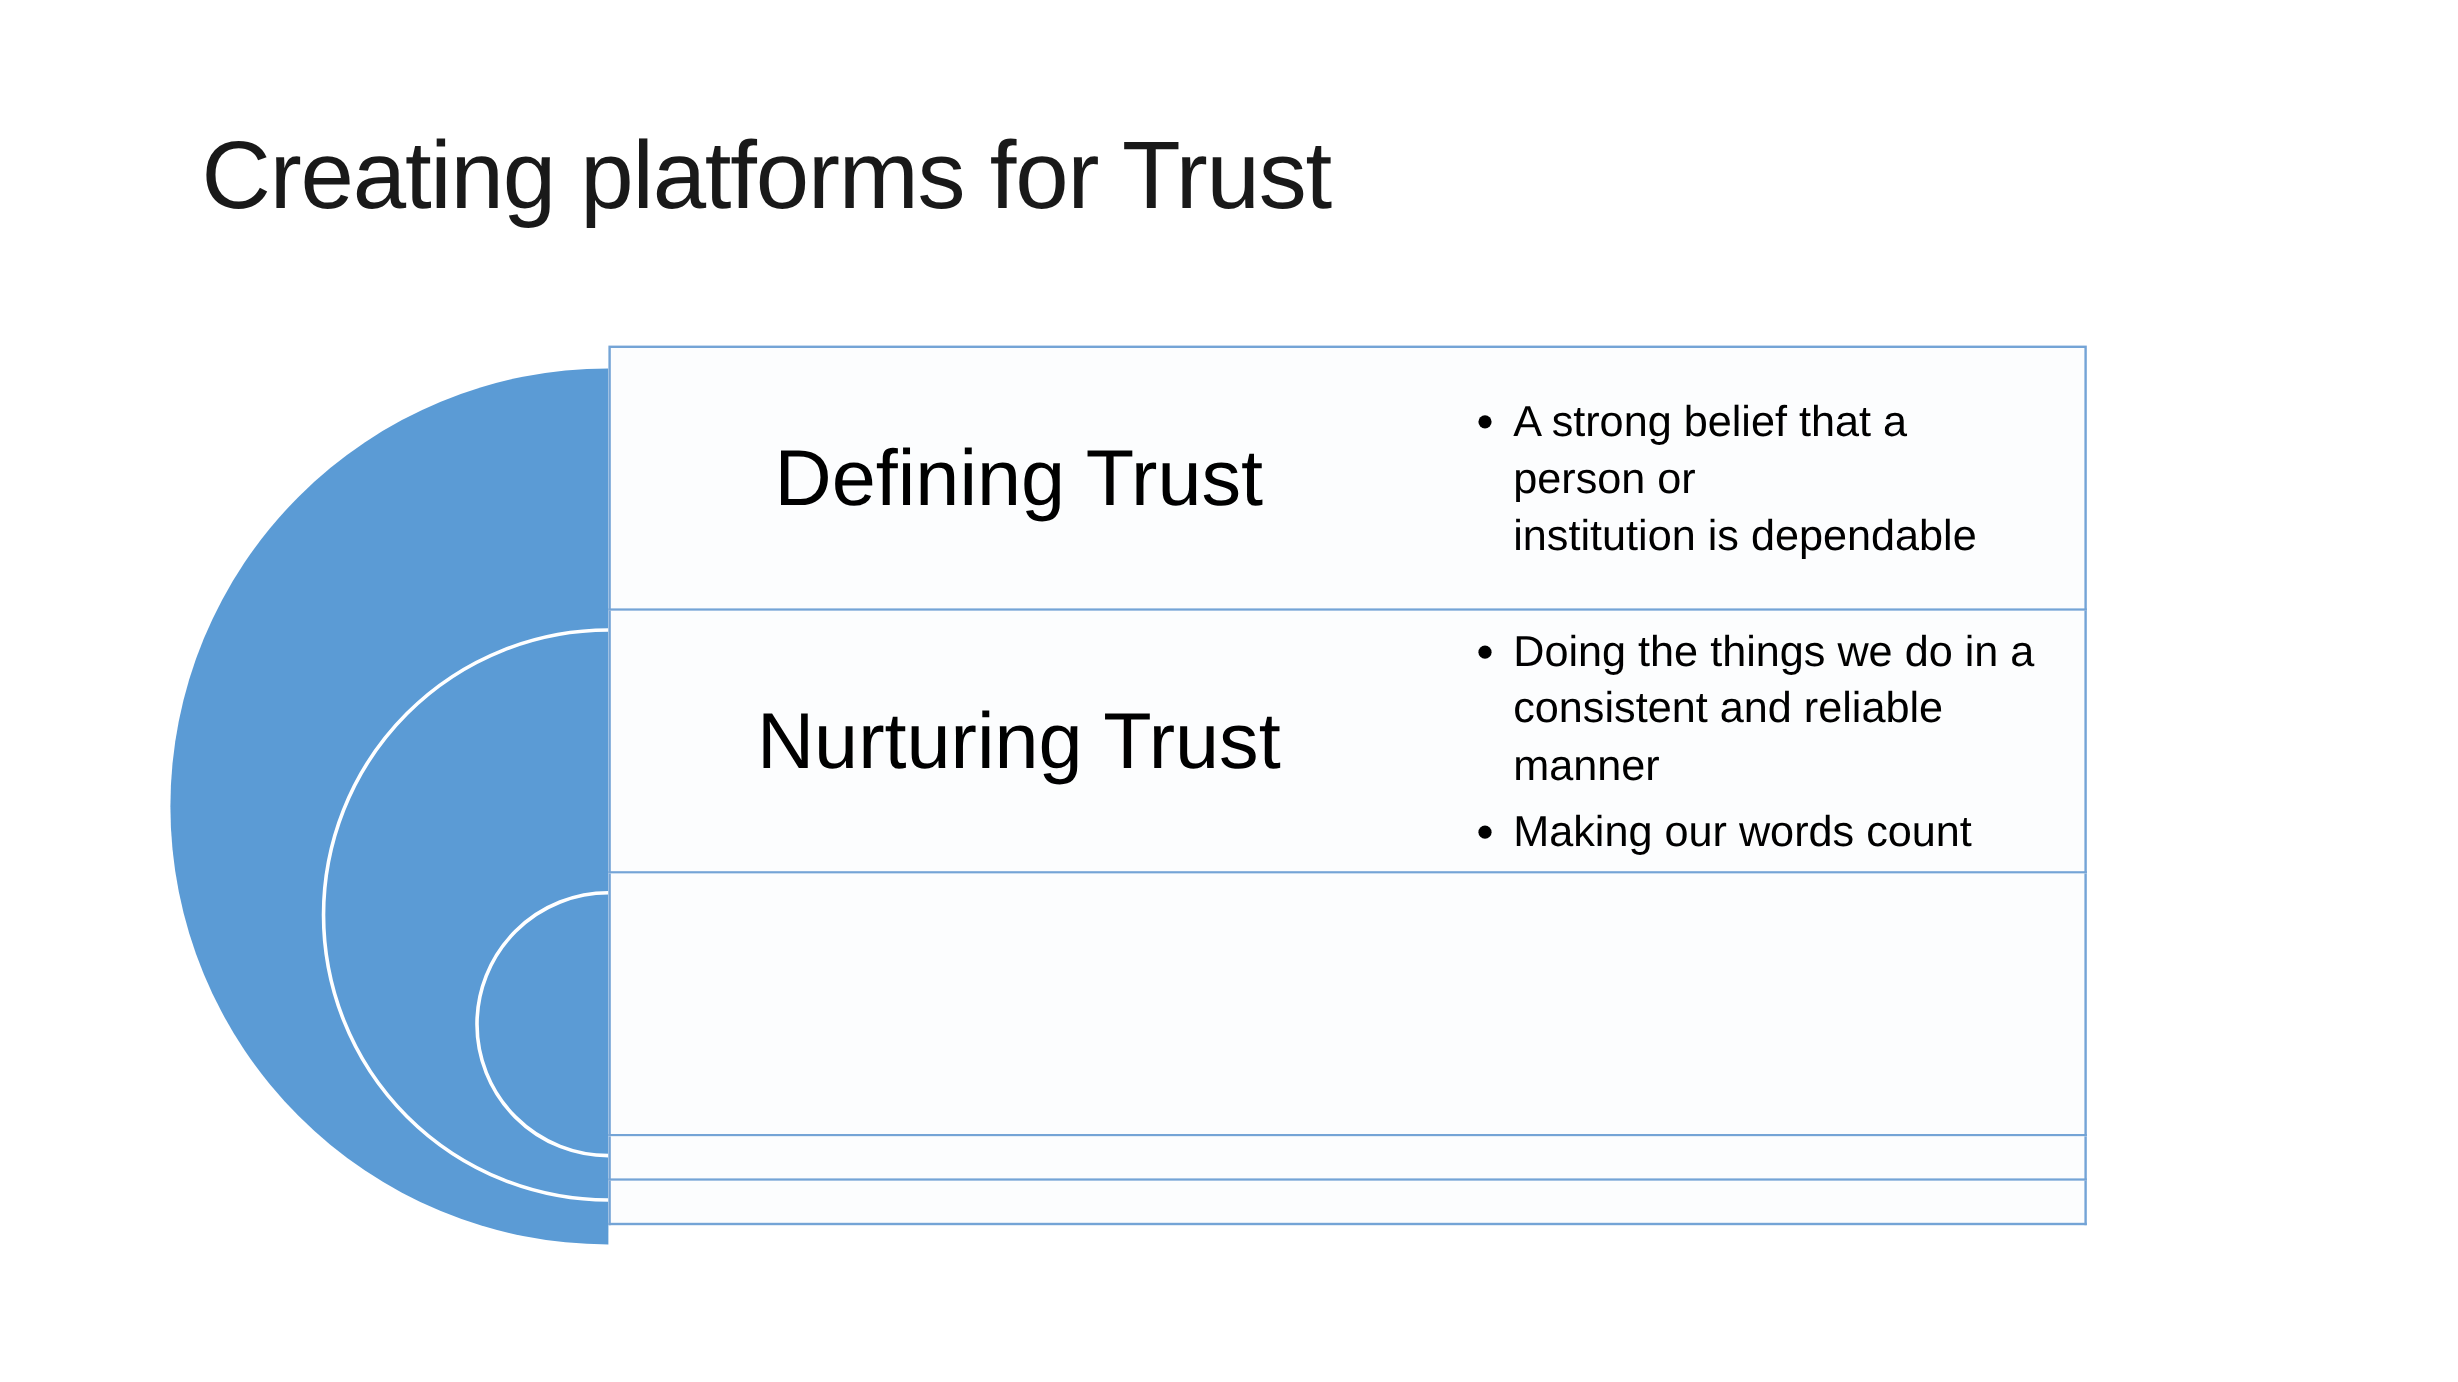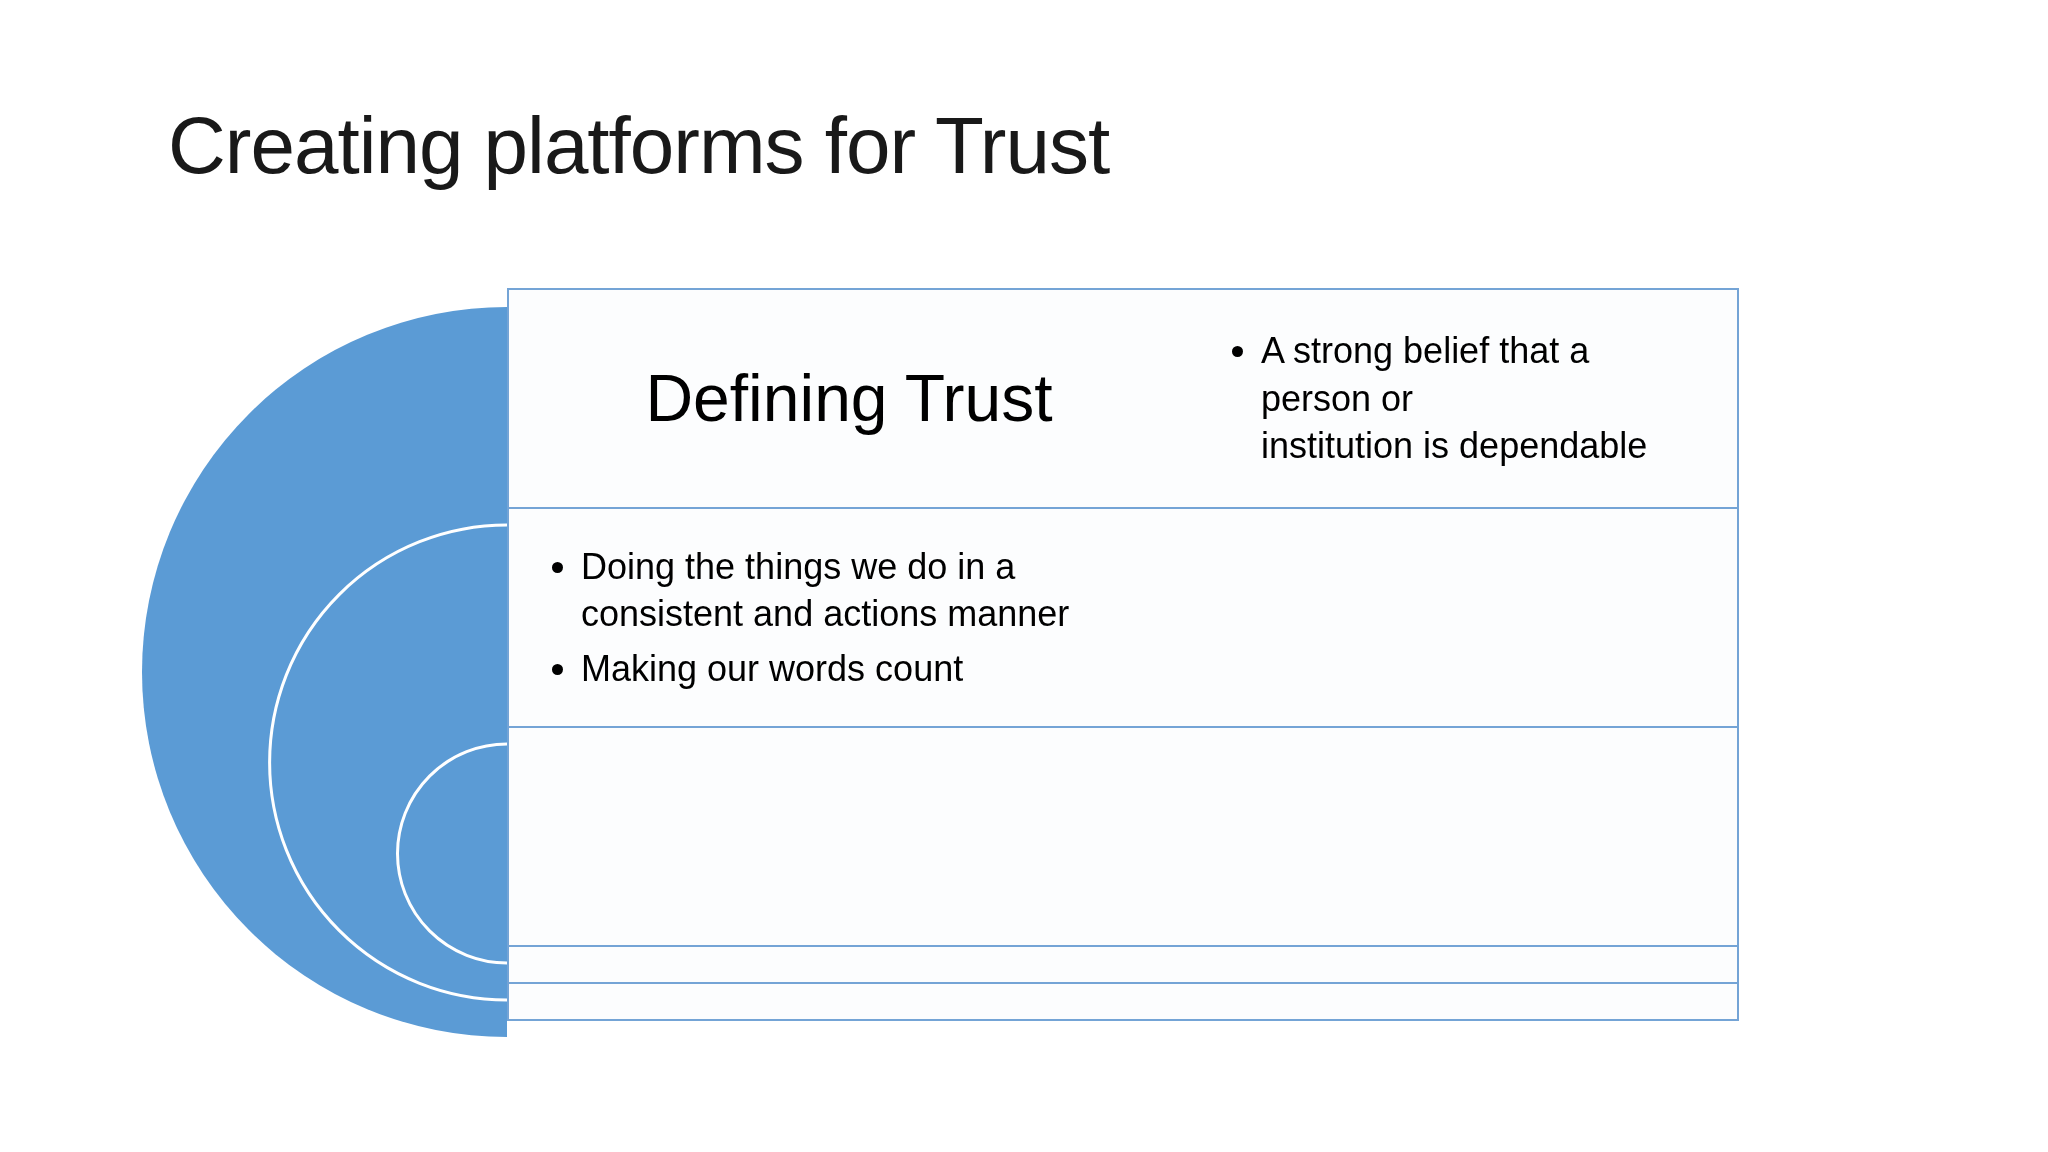--- a/index.html
+++ b/index.html
@@ -109,24 +109,25 @@
       <div class="heading">Defining Trust</div>
       <div class="bullets-col">
         <ul class="bullets">
           <li>A strong belief that a person or
 institution is dependable</li>
         </ul>
       </div>
     </div>
 
     <div class="row content">
+      <div class="heading">Nurturing Trust</div>
       <div class="bullets-col">
         <ul class="bullets">
           <li>Doing the things we do in a
-consistent and actions manner</li>
+consistent and reliable manner</li>
           <li>Making our words count</li>
         </ul>
       </div>
     </div>
 
     <div class="row content">
     </div>
 
     <div class="row thin"></div>
     <div class="row thin"></div>

